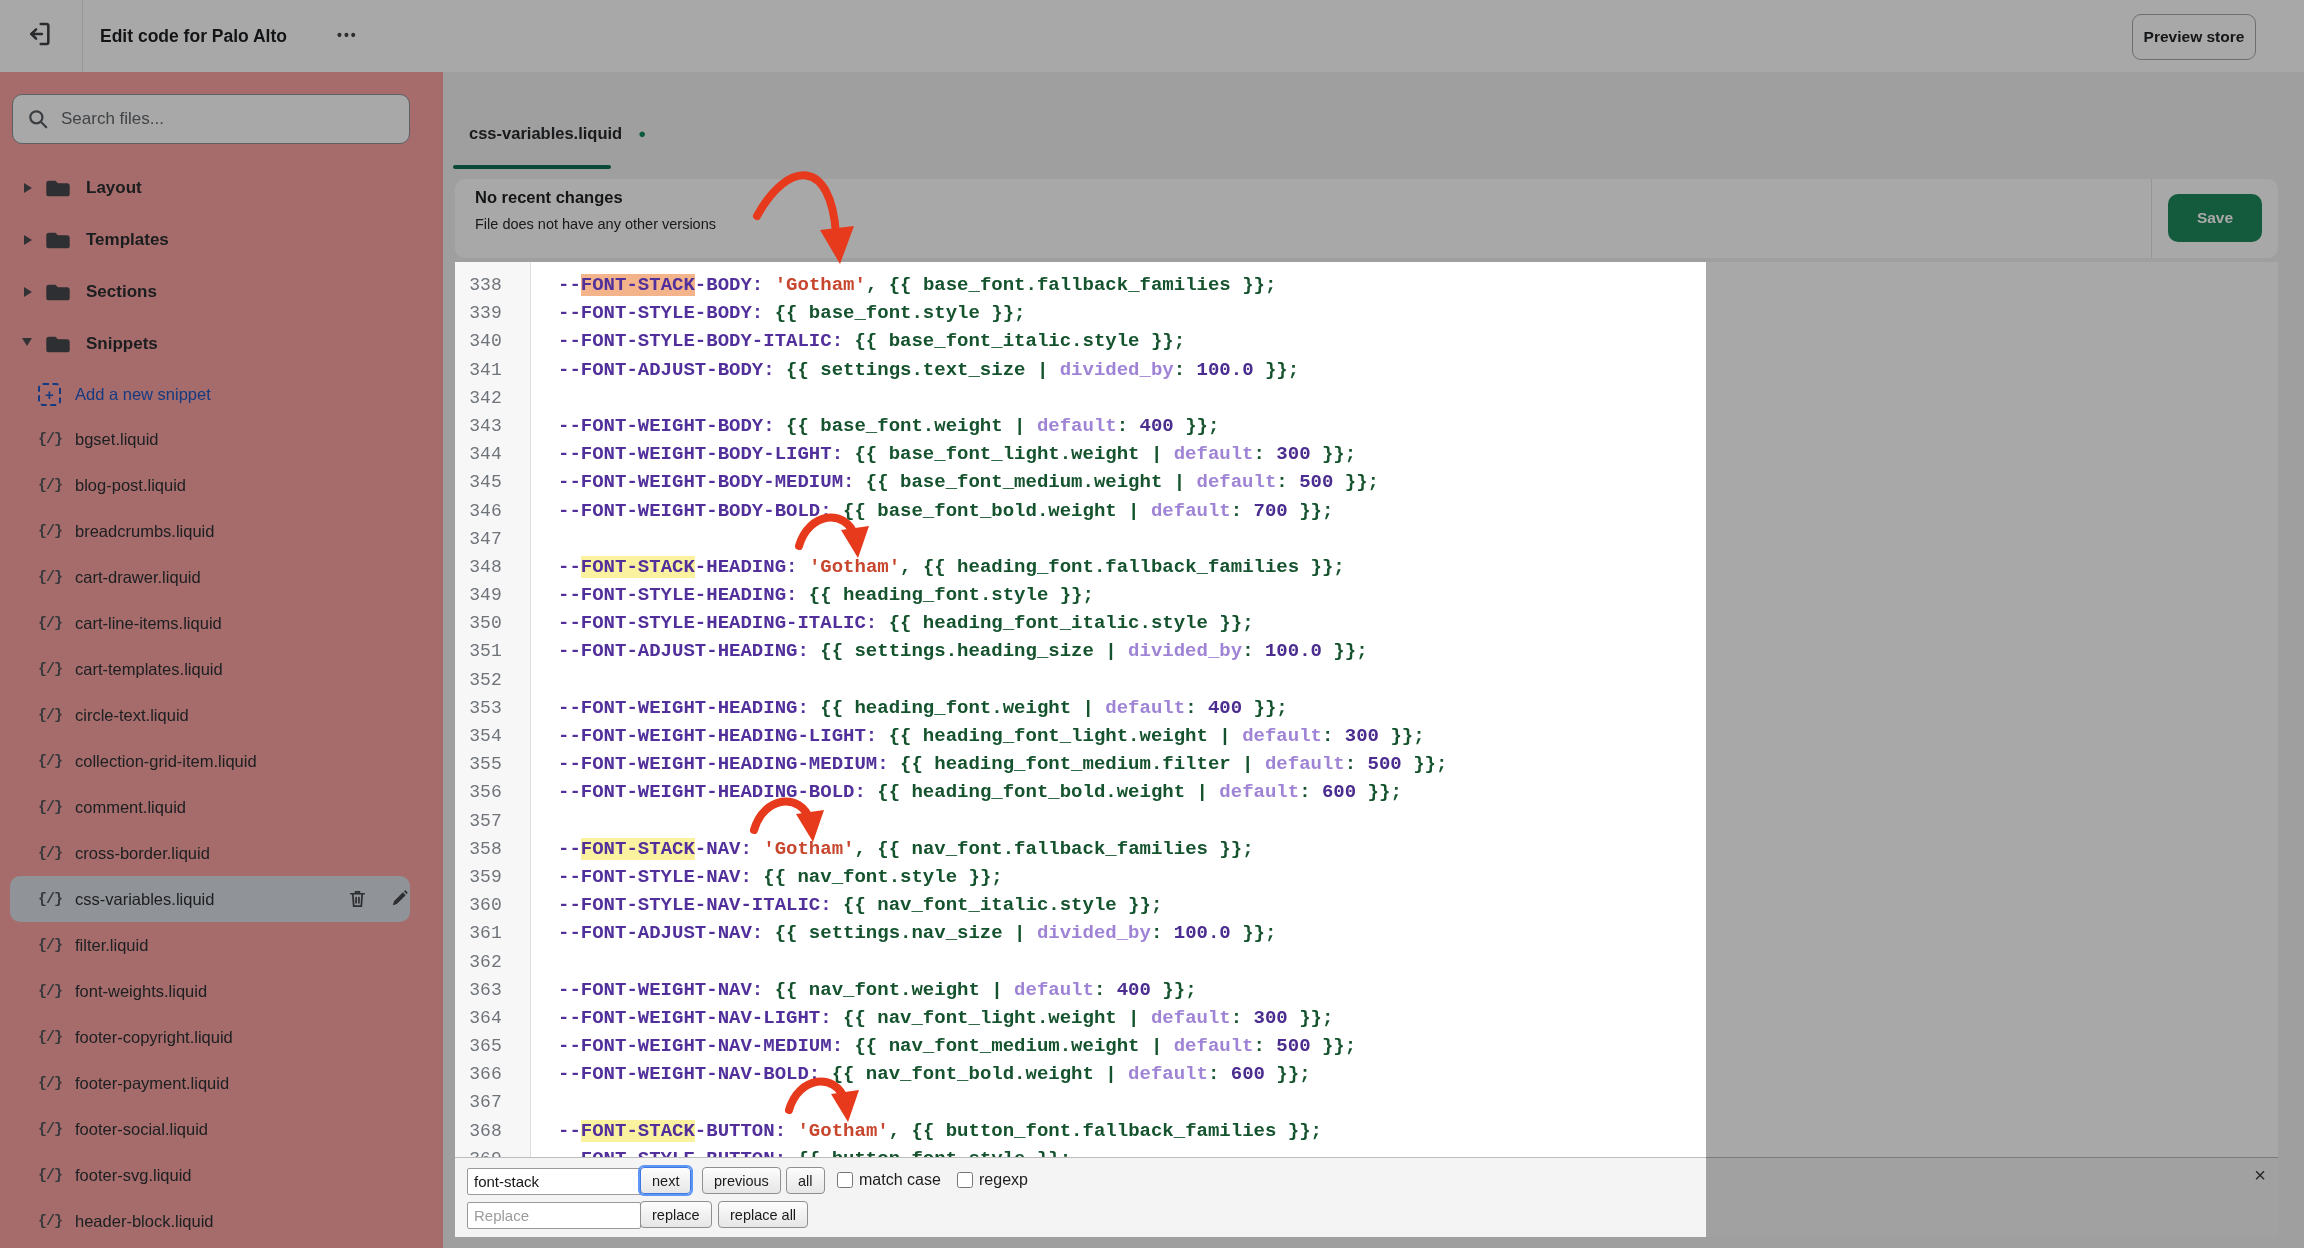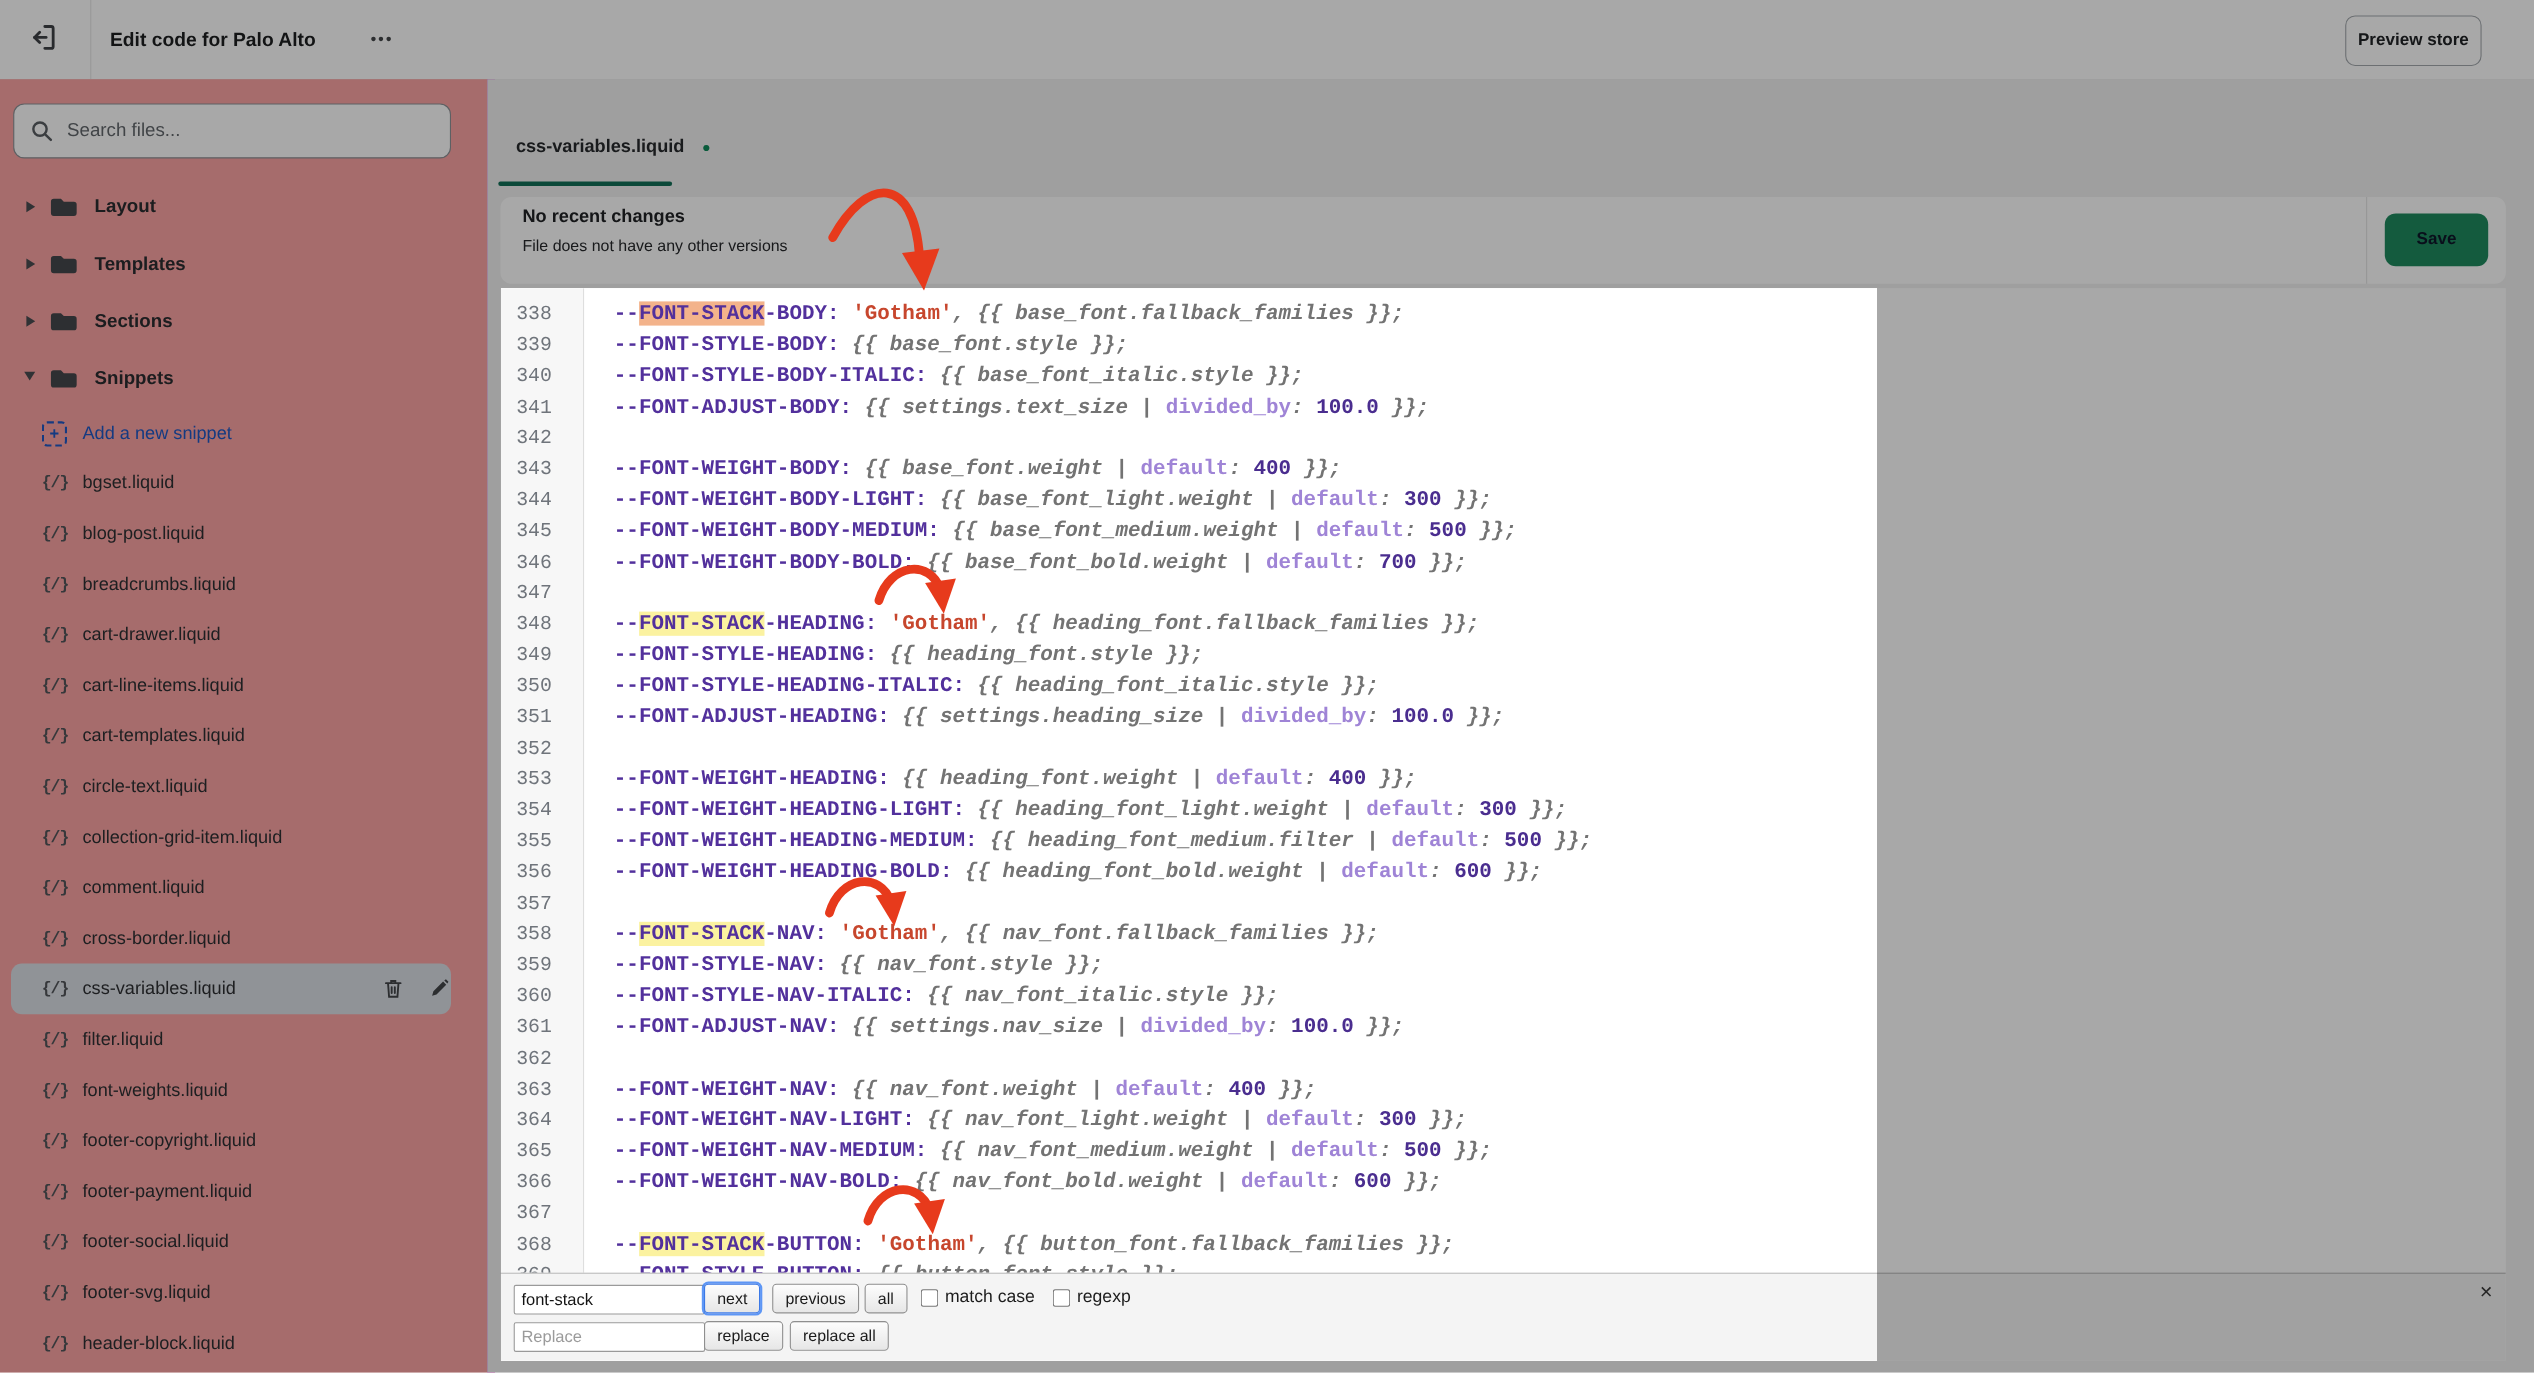--- a/index.html
+++ b/index.html
@@ -42,30 +42,30 @@
   .main{position:absolute;left:443px;top:72px;width:1861px;height:1176px;background:#f2f2f2;}
   .tab{position:absolute;left:12px;top:26px;height:70px;padding:0 26px 0 14px;display:flex;align-items:center;cursor:pointer;}
   .tab-label{font-size:16.5px;font-weight:600;color:#27292c;}
   .tab-dot{margin-left:16px;font-size:13px;color:var(--dotgreen);}
   .tab-underline{position:absolute;left:10px;top:93px;width:158px;height:4px;border-radius:2px;background:var(--tabgreen);}
   .info-card{position:absolute;left:12px;top:107px;width:1823px;height:79px;background:#fff;border-radius:10px;}
   .ic-title{position:absolute;left:20px;top:9px;font-size:16.5px;font-weight:700;color:#202225;}
   .ic-sub{position:absolute;left:20px;top:37px;font-size:14.5px;color:#26282b;}
   .ic-save-sec{position:absolute;right:0;top:0;width:126px;height:79px;border-left:1px solid #e3e3e3;}
   .save-btn{position:absolute;right:16px;top:15px;width:94px;height:48px;border:none;border-radius:10px;background:var(--save);
-            color:#0f172a;font-size:15.5px;font-weight:600;cursor:pointer;}
+            color:#ffffff;font-size:15.5px;font-weight:600;cursor:pointer;}
 
   
   .editor{position:absolute;left:12px;top:190px;width:1823px;height:975px;background:#fff;overflow:hidden;}
   .gutter-bg{position:absolute;left:0;top:0;width:75px;height:896px;background:#f7f7f7;border-right:1px solid #dedede;}
   .code-rows{position:absolute;left:0;top:9px;width:1823px;}
   .code-row{height:28.2px;line-height:28.2px;white-space:pre;font-family:"Liberation Mono",monospace;font-size:19px;font-weight:700;}
   .ln{display:inline-block;width:61px;padding-right:14px;text-align:center;font-size:18px;font-weight:400;color:#6f747b;}
   .code-text{padding-left:28px;}
-  .tk-p{color:#52309c;} .tk-t{color:#737373;font-style:italic;} .tk-s{color:#c7462d;} .tk-f{color:#9f84d6;} .tk-n{color:#4a2d8f;}
+  .tk-p{color:#52309c;} .tk-t{color:#14532d;} .tk-s{color:#c7462d;} .tk-f{color:#9f84d6;} .tk-n{color:#4a2d8f;}
   .tk-hlc{color:#52309c;background:#f3b38b;} .tk-hl{color:#52309c;background:#fbf2a0;}
 
   
   .find-bar{position:absolute;left:0;bottom:0;width:1823px;height:79px;background:#f4f4f4;border-top:1px solid #bdbdbd;z-index:5;}
   .fb-input{position:absolute;left:12px;width:160px;height:25px;border:1px solid #9a9a9a;border-radius:2px;background:#fff;
             font-size:15px;padding:0 6px;font-family:"Liberation Sans",sans-serif;color:#141414;}
   .fb-input::placeholder{color:#9b9b9b;opacity:1;}
   .fb-btn{position:absolute;height:27px;padding:0 11px;border:1px solid #8f8f8f;border-radius:4px;
           background:linear-gradient(#fdfdfd,#e6e6e6);font-size:14.5px;color:#1b1b1b;cursor:pointer;font-family:"Liberation Sans",sans-serif;}
   .fb-btn.focused{border-color:#3c79e6;box-shadow:0 0 0 2px rgba(66,133,244,.85);}

